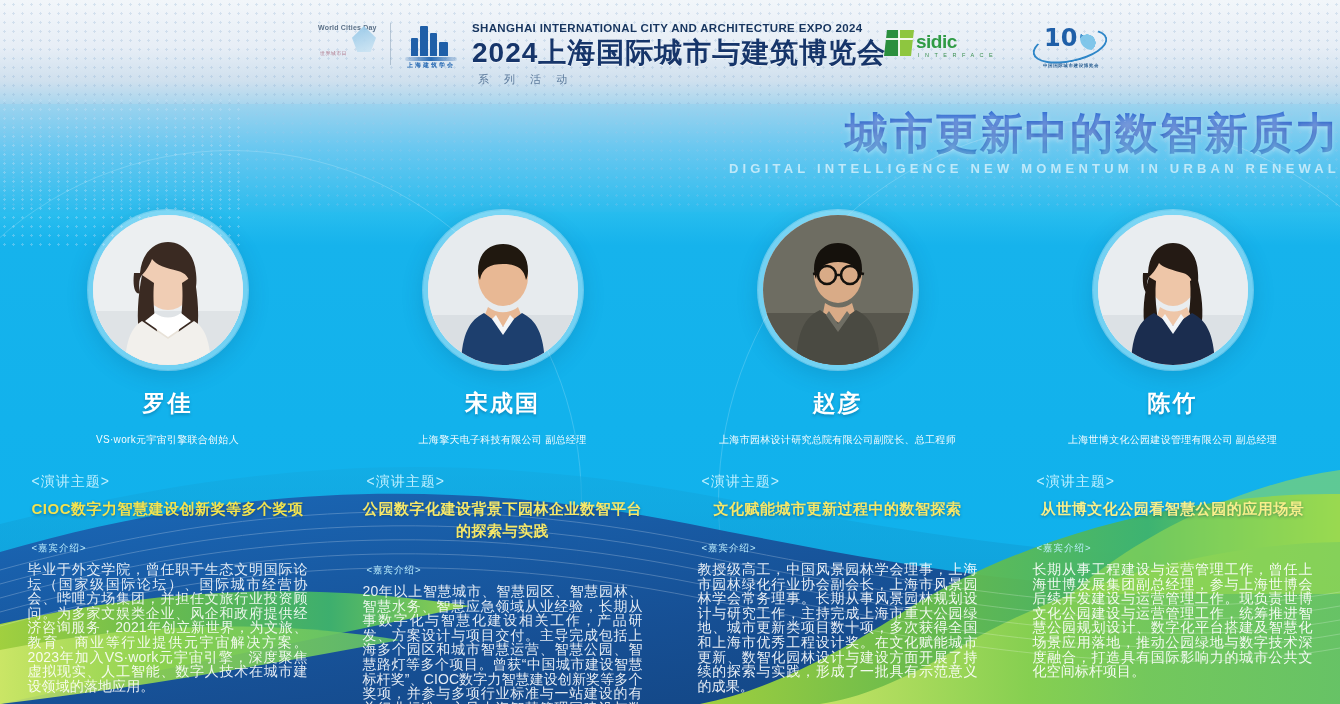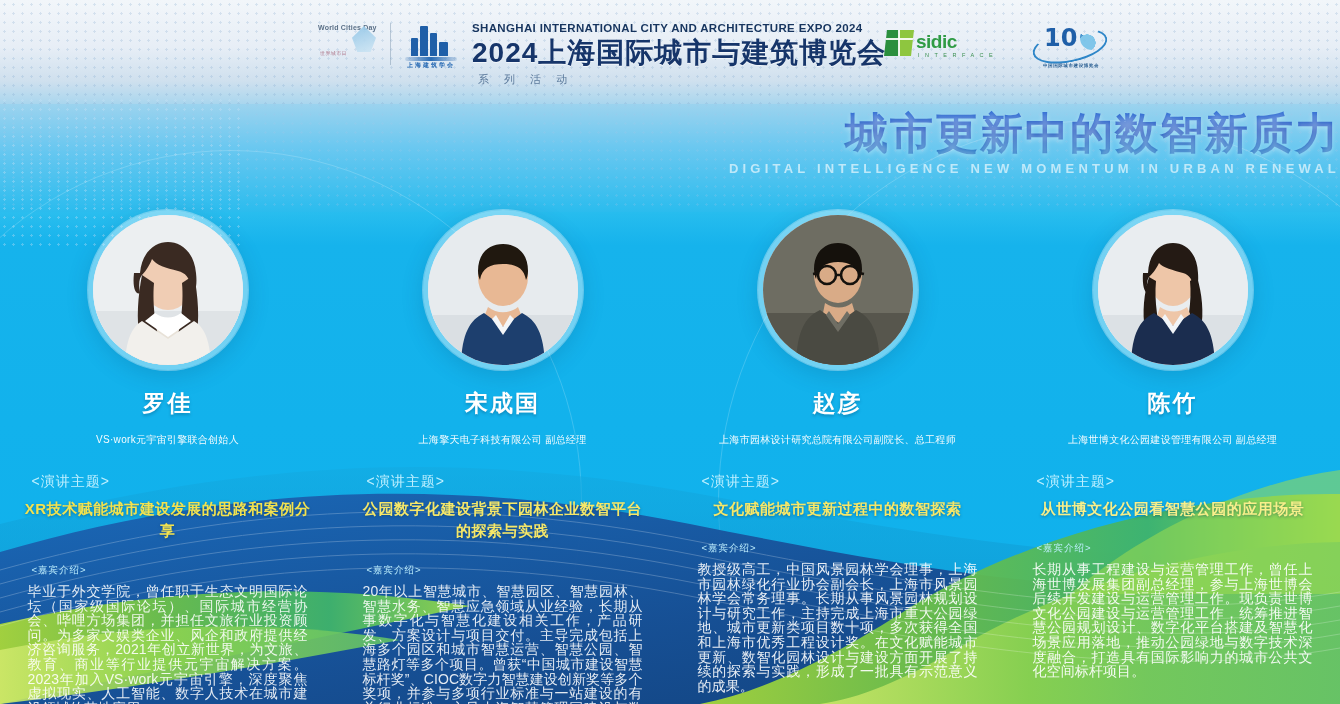--- a/index.html
+++ b/index.html
@@ -320,21 +320,21 @@
             <path d="M49 60c-4 20-6 46-2 62 6 6 14 10 22 12-6-16-10-44-8-66z" fill="#3a2a22"></path>
             <path d="M101 60c4 20 6 46 2 62-6 6-14 10-22 12 6-16 10-44 8-66z" fill="#3a2a22"></path>
             <path d="M62 98c8 6 18 6 26 0l10 8-23 16-23-16z" fill="#ffffff"></path>
             <path d="M49 106c-10 6-16 18-17 44h86c-1-26-7-38-17-44l-26 18z" fill="#f2f0ec"></path>
           </svg>
         </div>
       </div>
       <div class="spk-name">罗佳</div>
       <div class="spk-org">VS·work元宇宙引擎联合创始人</div>
       <div class="topic-label">&lt;演讲主题&gt;</div>
-      <div class="topic-text">XR技术赋能城市建设发展的思路和案例分享</div>
+      <div class="topic-text">CIOC数字力智慧建设创新奖等多个奖项</div>
       <div class="bio-label">&lt;嘉宾介绍&gt;</div>
       <div class="bio-text">毕业于外交学院，曾任职于生态文明国际论坛（国家级国际论坛）、国际城市经营协会、哔哩方场集团，并担任文旅行业投资顾问。为多家文娱类企业、风企和政府提供经济咨询服务，2021年创立新世界，为文旅、教育、商业等行业提供元宇宙解决方案。2023年加入VS·work元宇宙引擎，深度聚焦虚拟现实、人工智能、数字人技术在城市建设领域的落地应用。</div>
     </div>
 
     <div class="spk c2">
       <div class="avatar-wrap">
         <div class="avatar">
           <svg viewBox="0 0 150 150">
             <rect width="150" height="150" fill="#e7ebee"></rect>
             <rect y="100" width="150" height="50" fill="#dadfe3"></rect>

